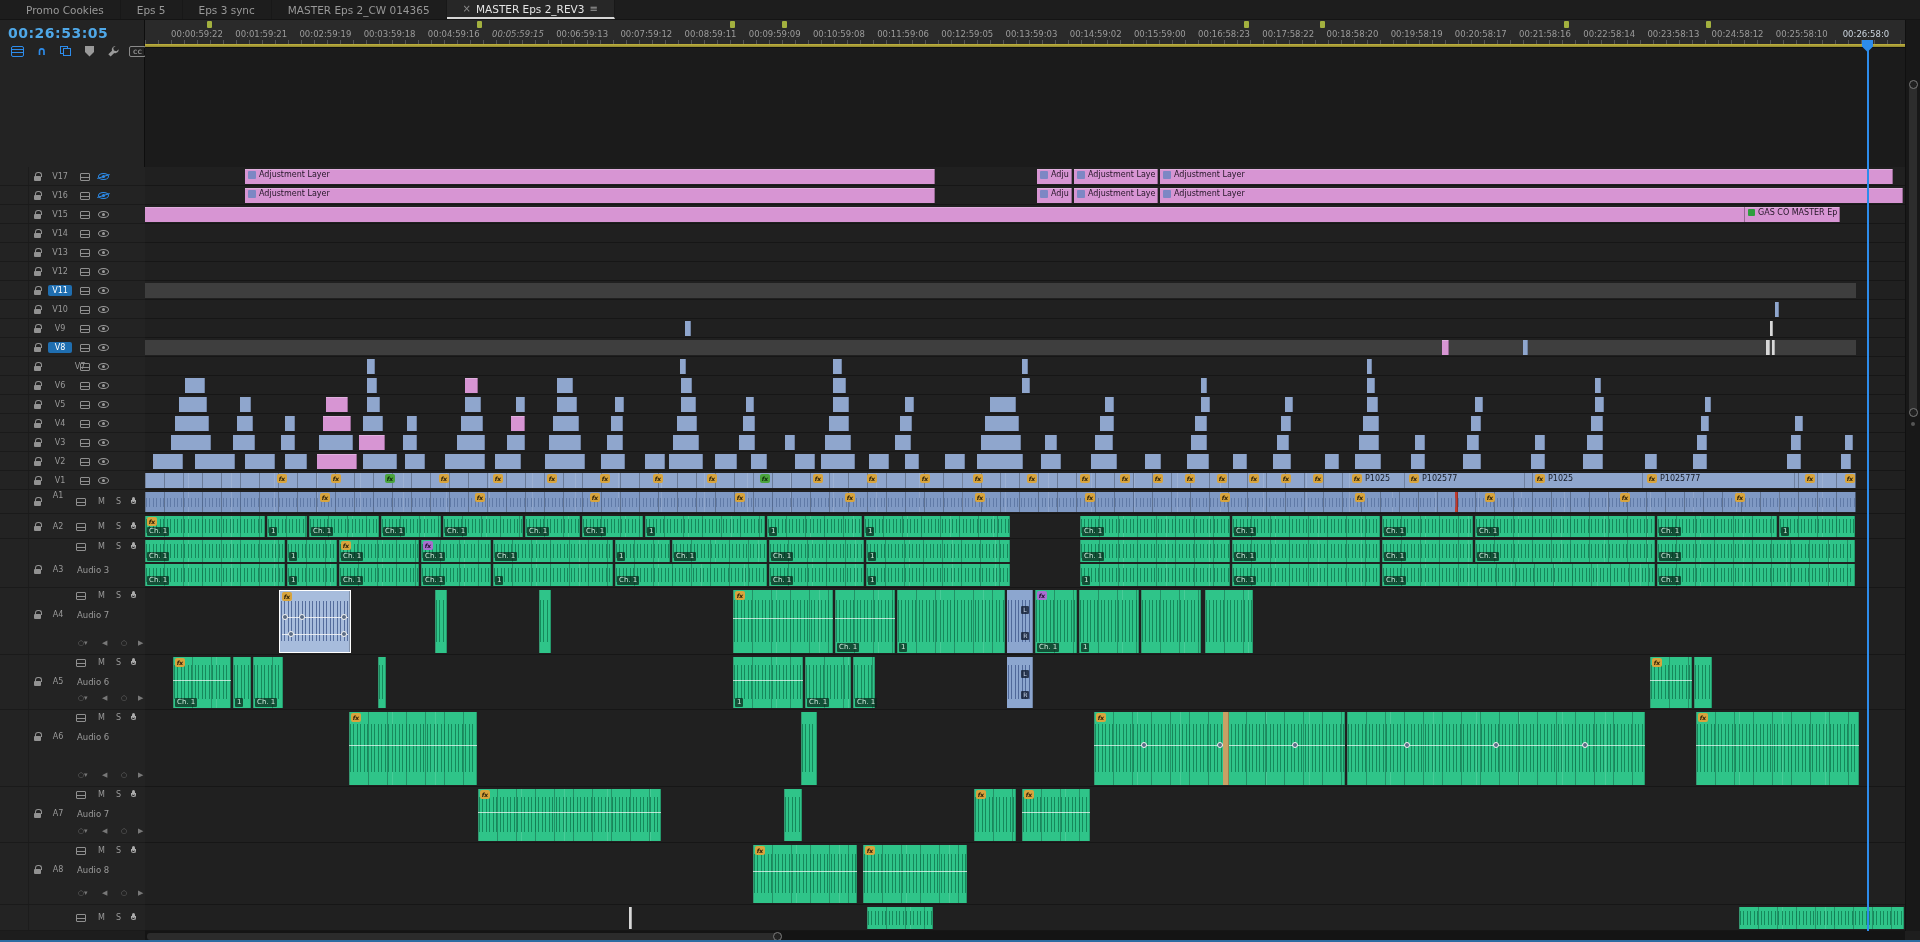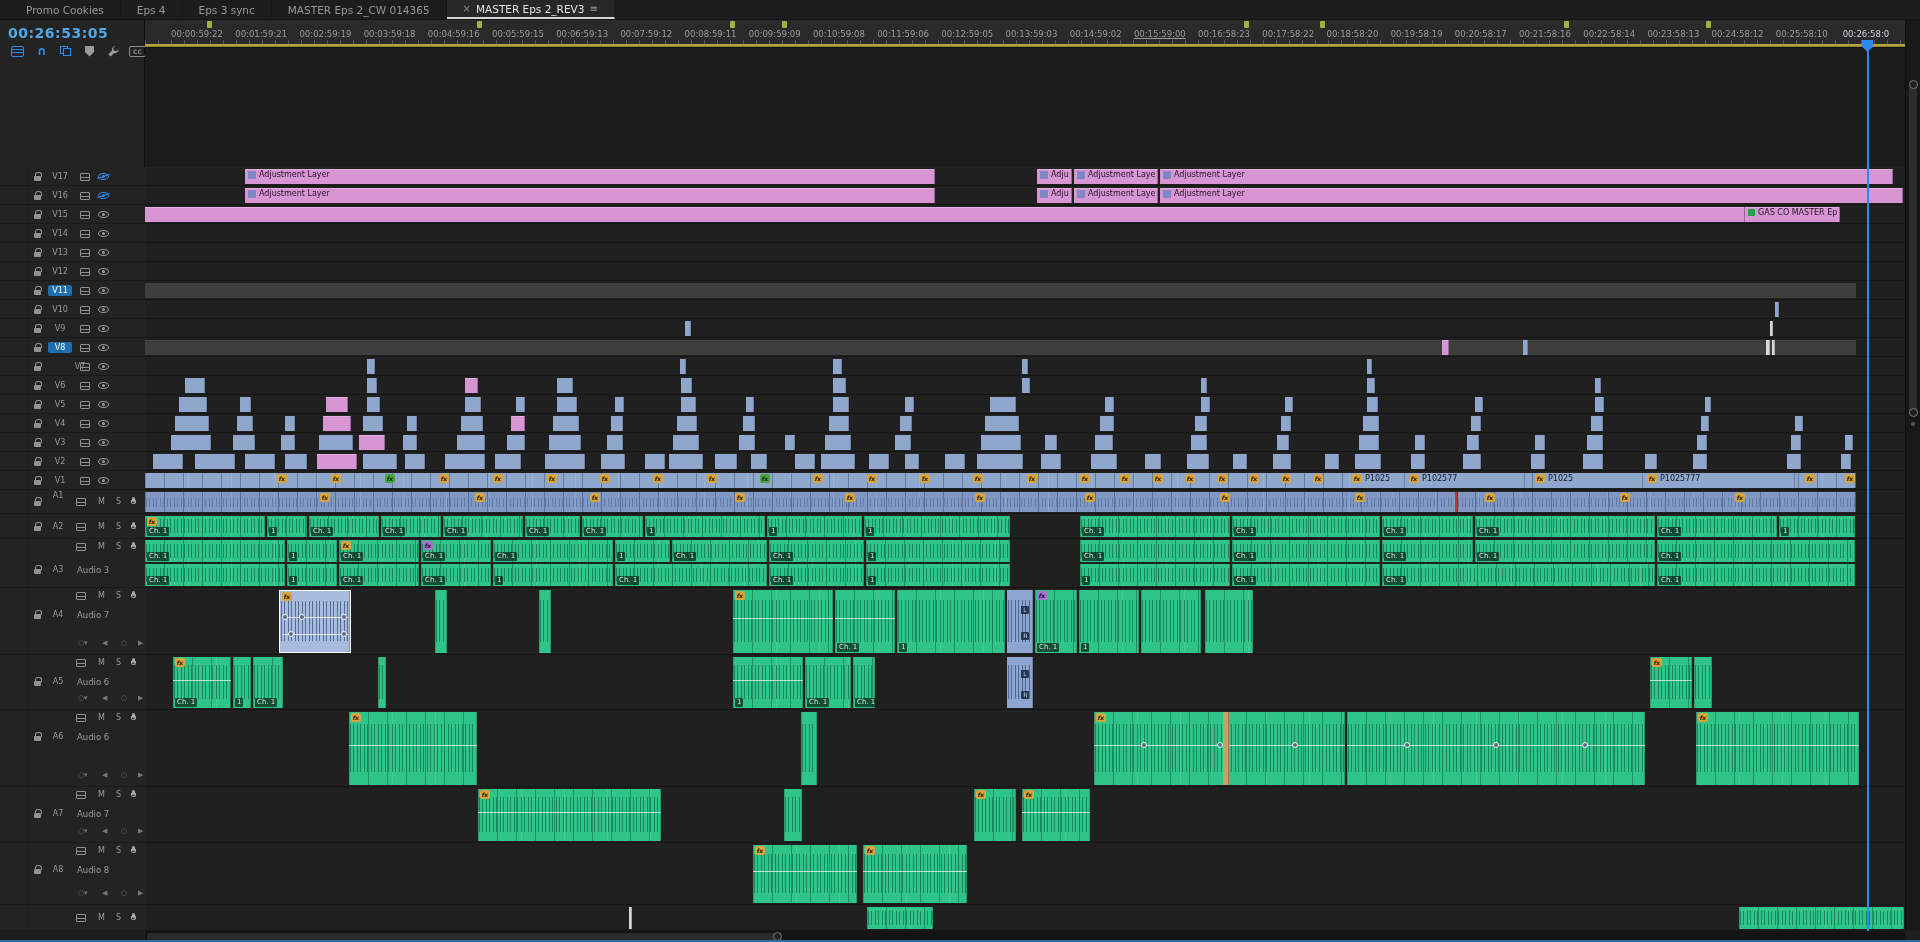--- a/index.html
+++ b/index.html
@@ -101,21 +101,21 @@
 </style>
 </head>
 <body>
 
 <div id="app">
   <div id="tabbar">
       <div class="tab">
         <span class="tlabel">Promo Cookies</span>
       </div>
       <div class="tab">
-        <span class="tlabel">Eps 4</span>
+        <span class="tlabel">Eps 5</span>
       </div>
       <div class="tab">
         <span class="tlabel">Eps 3 sync</span>
       </div>
       <div class="tab">
         <span class="tlabel">MASTER Eps 2_CW 014365</span>
       </div>
       <div class="tab active">
         <span class="closex">×</span>
         <span class="tlabel">MASTER Eps 2_REV3</span>
@@ -150,31 +150,31 @@
   <div id="emptyzone"></div>
 
   <div id="ruler">
     <div class="ticks"></div>
     <div id="workbar"></div>
   <span class="rlabel" style="left: 52px;">00:00:59:22</span>
       <span class="rlabel" style="left: 116.19px;">00:01:59:21</span>
       <span class="rlabel" style="left: 180.38px;">00:02:59:19</span>
       <span class="rlabel" style="left: 244.57px;">00:03:59:18</span>
       <span class="rlabel" style="left: 308.76px;">00:04:59:16</span>
-      <span class="rlabel" style="left: 372.95px;">00:05:59:15</span>
+      <span class="rlabel" style="left: 372.95px; font-style: italic;">00:05:59:15</span>
       <span class="rlabel" style="left: 437.14px;">00:06:59:13</span>
       <span class="rlabel" style="left: 501.33px;">00:07:59:12</span>
       <span class="rlabel" style="left: 565.52px;">00:08:59:11</span>
       <span class="rlabel" style="left: 629.71px;">00:09:59:09</span>
       <span class="rlabel" style="left: 693.9px;">00:10:59:08</span>
       <span class="rlabel" style="left: 758.09px;">00:11:59:06</span>
       <span class="rlabel" style="left: 822.28px;">00:12:59:05</span>
       <span class="rlabel" style="left: 886.47px;">00:13:59:03</span>
       <span class="rlabel" style="left: 950.66px;">00:14:59:02</span>
-      <span class="rlabel" style="left: 1014.85px; text-decoration: underline;">00:15:59:00</span>
+      <span class="rlabel" style="left: 1014.85px;">00:15:59:00</span>
       <span class="rlabel" style="left: 1079.04px;">00:16:58:23</span>
       <span class="rlabel" style="left: 1143.23px;">00:17:58:22</span>
       <span class="rlabel" style="left: 1207.42px;">00:18:58:20</span>
       <span class="rlabel" style="left: 1271.61px;">00:19:58:19</span>
       <span class="rlabel" style="left: 1335.8px;">00:20:58:17</span>
       <span class="rlabel" style="left: 1399.99px;">00:21:58:16</span>
       <span class="rlabel" style="left: 1464.18px;">00:22:58:14</span>
       <span class="rlabel" style="left: 1528.37px;">00:23:58:13</span>
       <span class="rlabel" style="left: 1592.56px;">00:24:58:12</span>
       <span class="rlabel" style="left: 1656.75px;">00:25:58:10</span>

